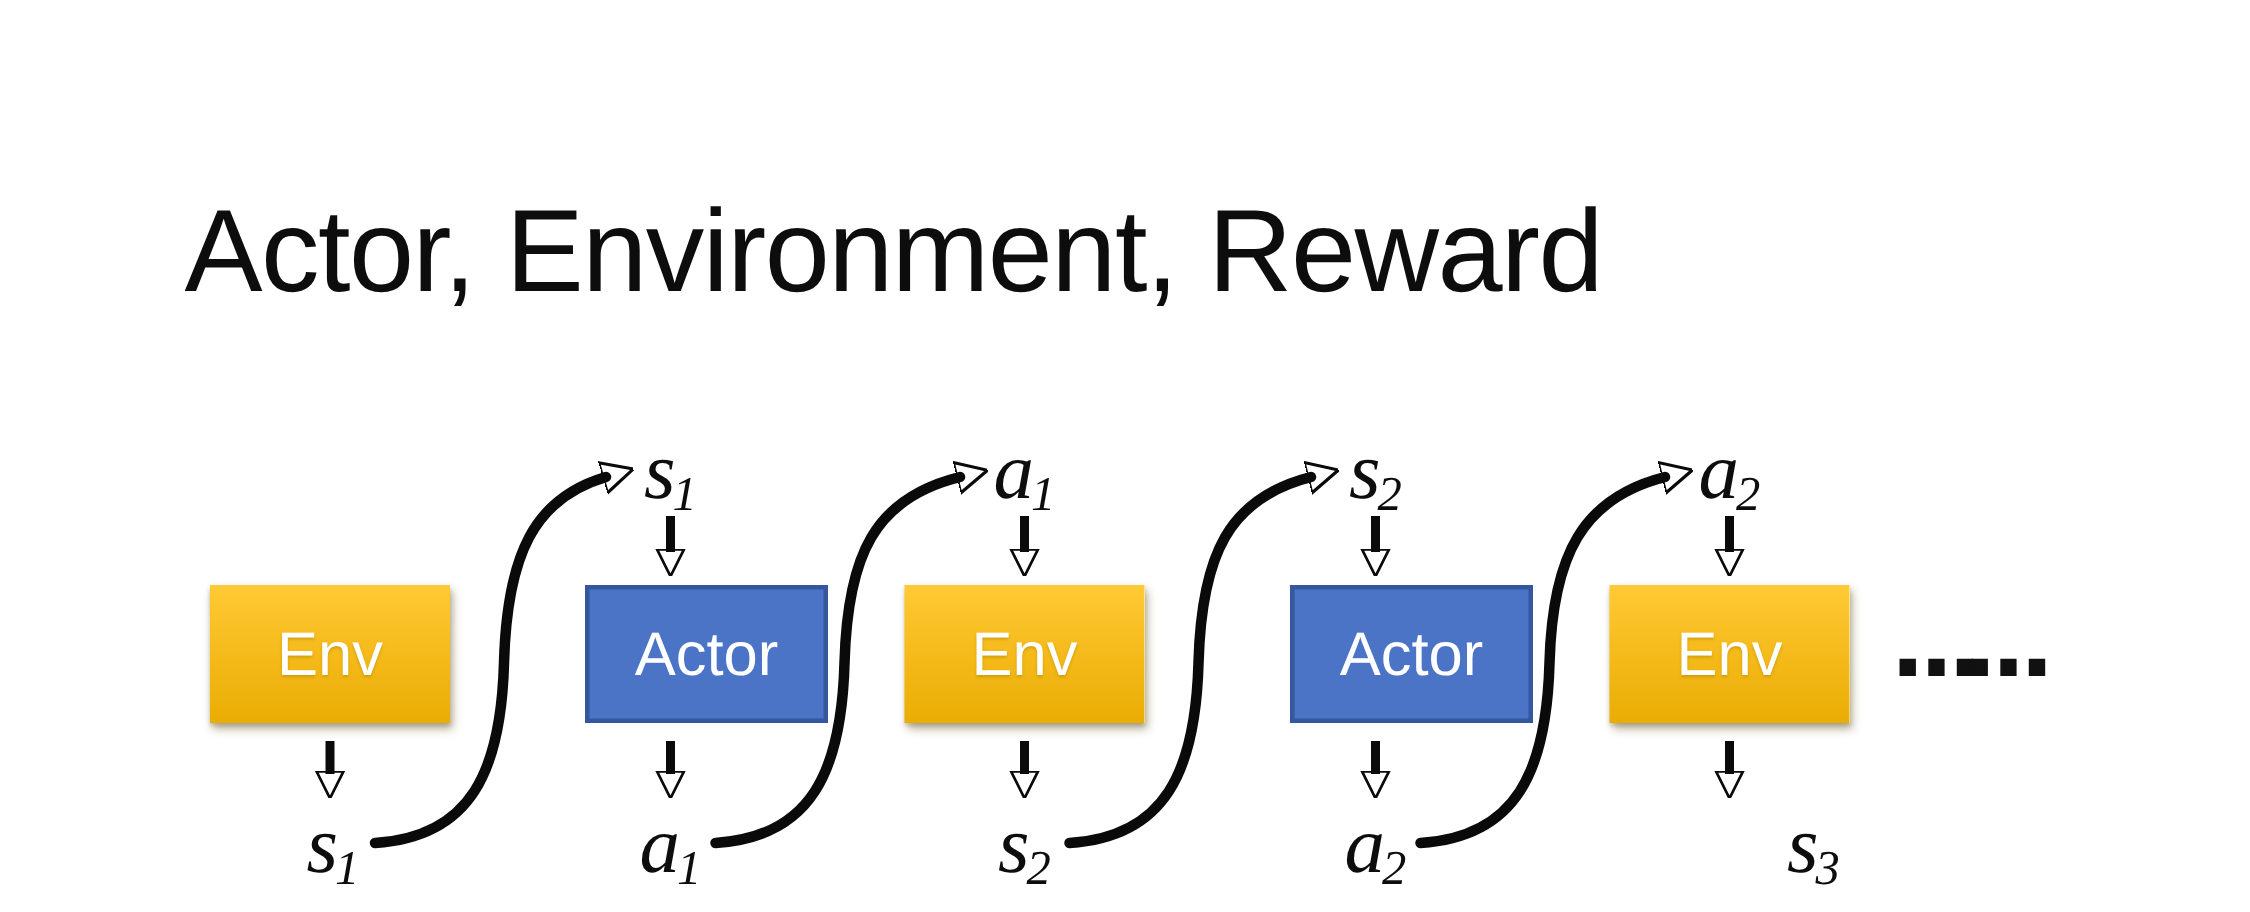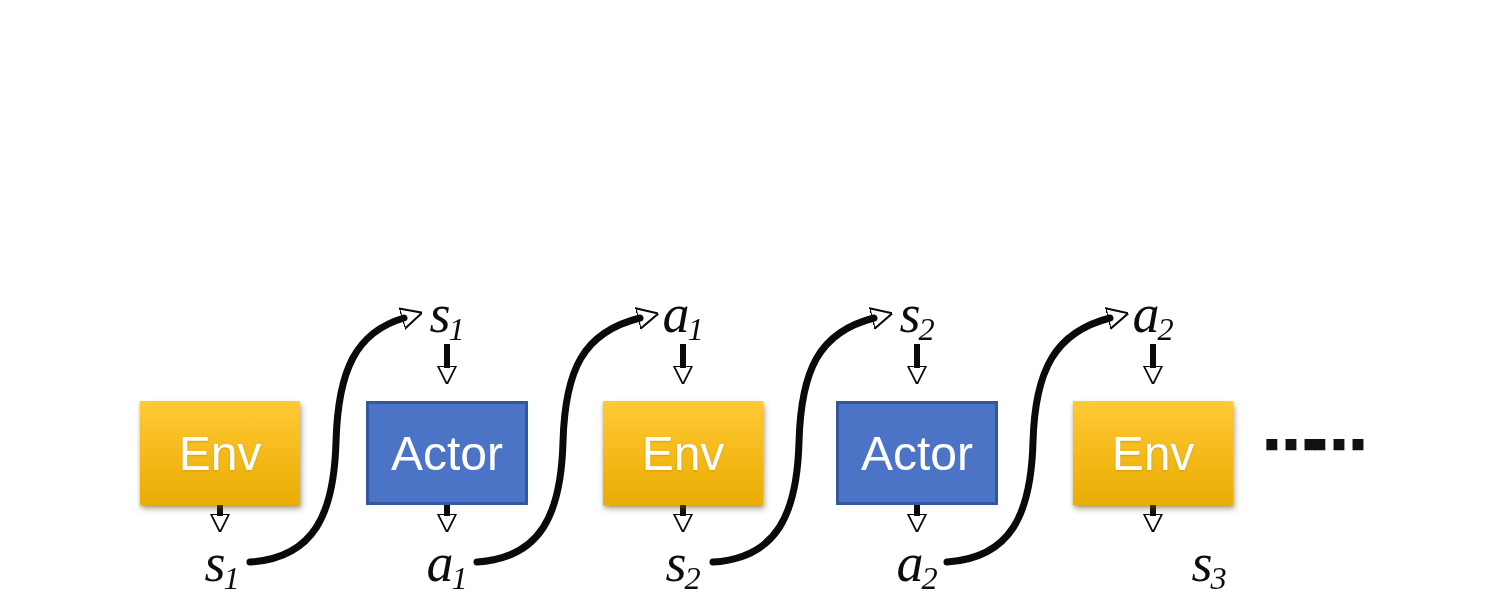--- a/index.html
+++ b/index.html
@@ -20,40 +20,41 @@
     left: 123px;
     top: 122px;
     font-size: 78px;
     font-weight: 300;
     letter-spacing: -1px;
     color: #0d0d0d;
     white-space: nowrap;
   }
   .box {
     position: absolute;
-    top: 401px;
-    height: 104px;
+    top: 390px;
+    height: 92px;
     display: flex;
     align-items: center;
     justify-content: center;
     color: #ffffff;
-    font-size: 48px;
+    font-size: 41px;
     font-weight: 400;
     box-sizing: border-box;
   }
   .box.env {
     width: 160px;
     background: linear-gradient(180deg, #ffca36 0%, #f6bb1c 48%, #e9ad04 100%);
     box-shadow: 2px 4px 6px rgba(110, 95, 45, 0.45), 0 2px 3px rgba(110, 95, 45, 0.3);
     text-shadow: 0 1px 2px rgba(180, 140, 0, 0.6);
   }
   .box.actor {
     width: 162px;
     background: #4b74c6;
     border: 3px solid #35579e;
+    margin-left: 24px;
   }
   .mlabel {
     position: absolute;
     transform: translateX(-50%);
     font-family: Liberation Serif, serif;
     font-style: italic;
     font-size: 54px;
     color: #0d0d0d;
     line-height: 1;
     white-space: nowrap;
@@ -84,20 +85,21 @@
     top: 0;
     pointer-events: none;
   }
   svg.arrows path, svg.arrows line { fill: none; stroke: #0a0a0a; }
 </style>
 </head>
 <body>
 
 <div class="slide">
 
+  <div class="slide-title">Actor, Environment, Reward</div>
 
   <svg class="arrows" width="1500" height="608" viewBox="0 0 1500 608">
     <defs>
       <marker id="ah" viewBox="0 0 10 10" refX="1" refY="5" markerWidth="3" markerHeight="3.4" orient="auto-start-reverse">
         <path d="M0 0 L10 5 L0 10 z" fill="#0a0a0a" stroke="none"></path>
       </marker>
     </defs>
 
     <path stroke-width="7" stroke-linecap="round" marker-end="url(#ah)" d="M 250 562 C 314 558 334 514 336 442 C 338 370 356 332 404 318"></path>
     <path stroke-width="7" stroke-linecap="round" marker-end="url(#ah)" d="M 477 562 C 541 558 561 514 563 442 C 565 370 583 332 640 318"></path>

